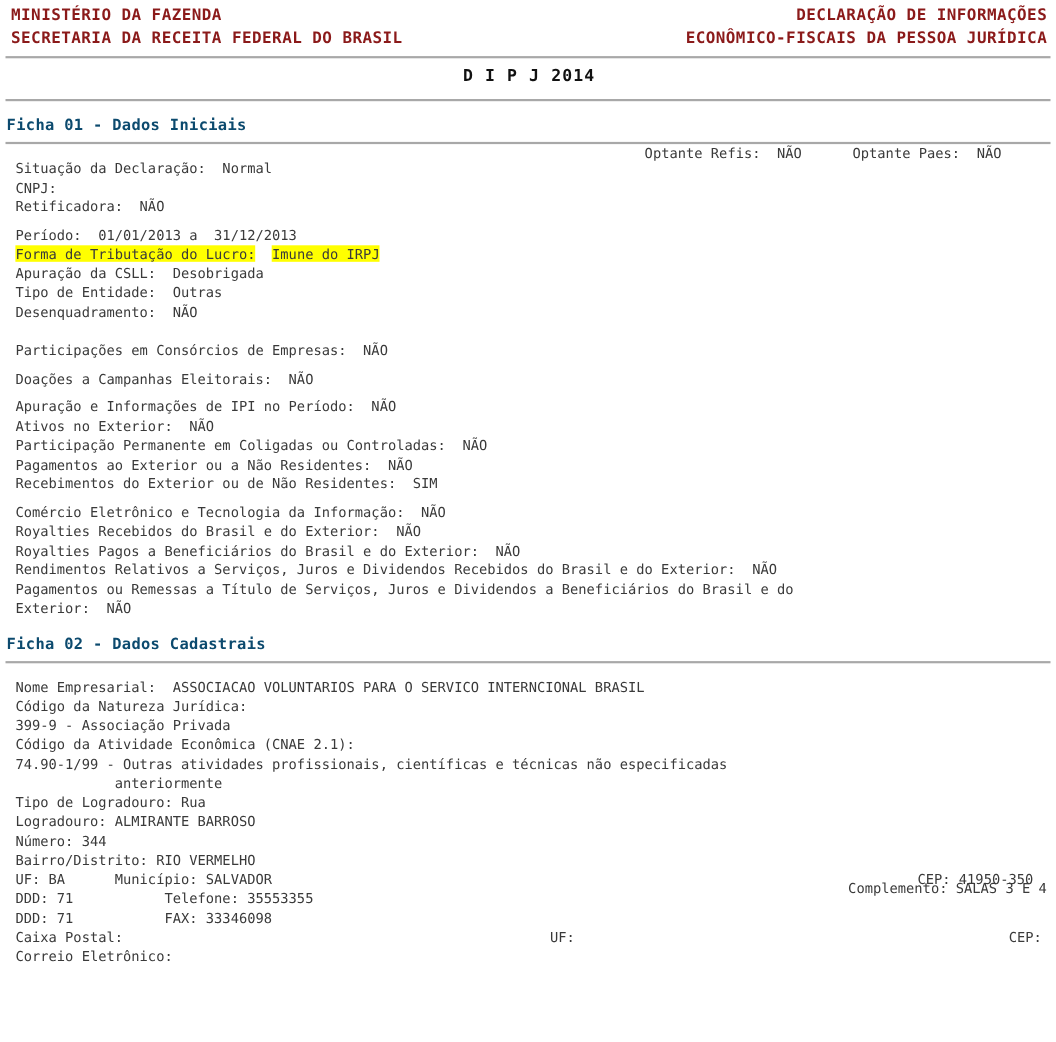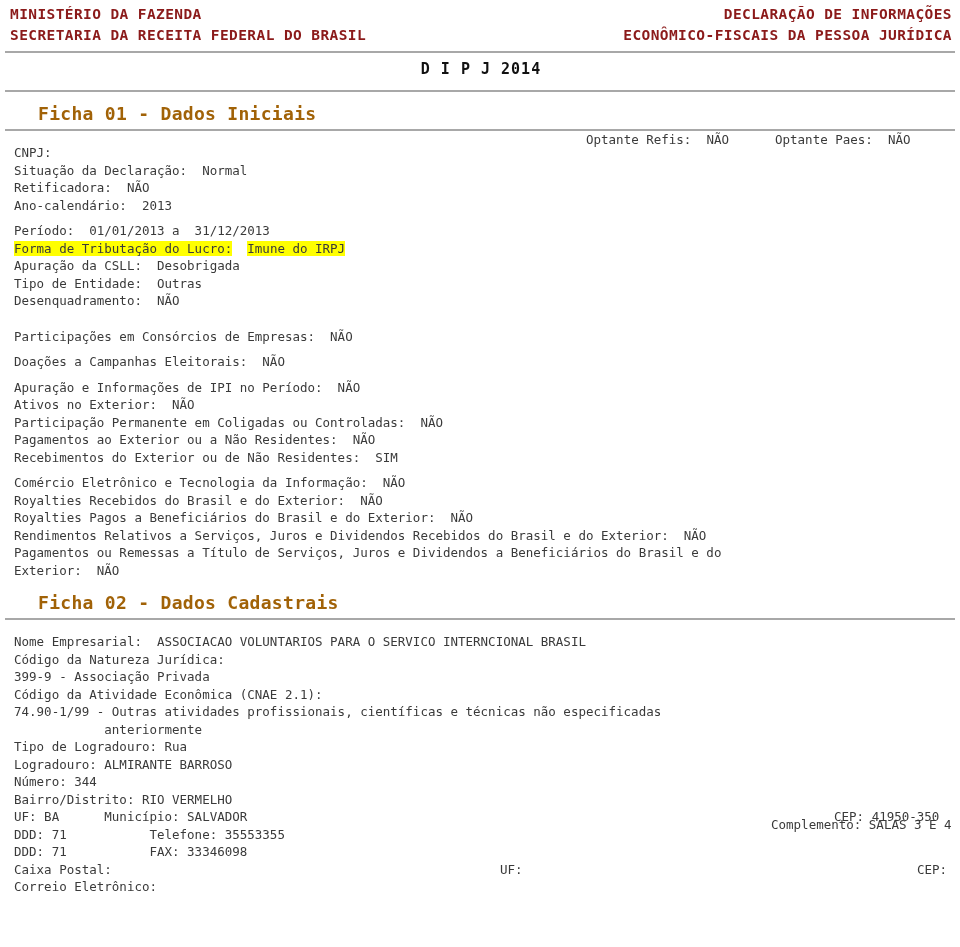--- a/index.html
+++ b/index.html
@@ -53,26 +53,25 @@
     letter-spacing: 1px;
     color: #111111;
     padding: 6px 0 5px 0;
     margin-right: 10px;
     margin-left: 12px;
   }
 
   
   .ficha-head {
     font-weight: bold;
-    font-size: 18px;
+    font-size: 14px;
     line-height: 20px;
-    color: #a16207;
+    color: #0c4a6e;
     padding: 12px 0 0 6px;
     letter-spacing: 0.3px;
-    margin-left: 32px;
   }
   .ficha-head.second { padding-top: 14px; }
 
   
   .body-block {
     position: relative;
     padding: 0 8px 0 14px;
     font-size: 12.5px;
     line-height: 17.5px;
     color: #3a3a3a;
@@ -129,24 +128,23 @@
   <div class="ficha-head">Ficha 01 - Dados Iniciais</div>
   <hr class="rule">
 
   <div class="body-block">
 
     <div class="gap-md"></div>
 
     <div class="rt" style="left:586px; top:0px;">Optante Refis:  NÃO</div>
     <div class="rt" style="left:775px; top:0px;">Optante Paes:  NÃO</div>
 
+    <div class="row">Situação da Declaração:  Normal</div>
     <div class="row">CNPJ:</div>
-    <div class="row">Situação da Declaração:  Normal</div>
     <div class="row">Retificadora:  NÃO</div>
-    <div class="row">Ano-calendário:  2013</div>
 
     <div class="gap-sm"></div>
 
     <div class="row">Período:  01/01/2013 a  31/12/2013</div>
     <div class="row"><span class="hl">Forma de Tributação do Lucro:</span>  <span class="hl">Imune do IRPJ</span></div>
     <div class="row">Apuração da CSLL:  Desobrigada</div>
     <div class="row">Tipo de Entidade:  Outras</div>
     <div class="row">Desenquadramento:  NÃO</div>
 
     <div class="gap-lg"></div>

